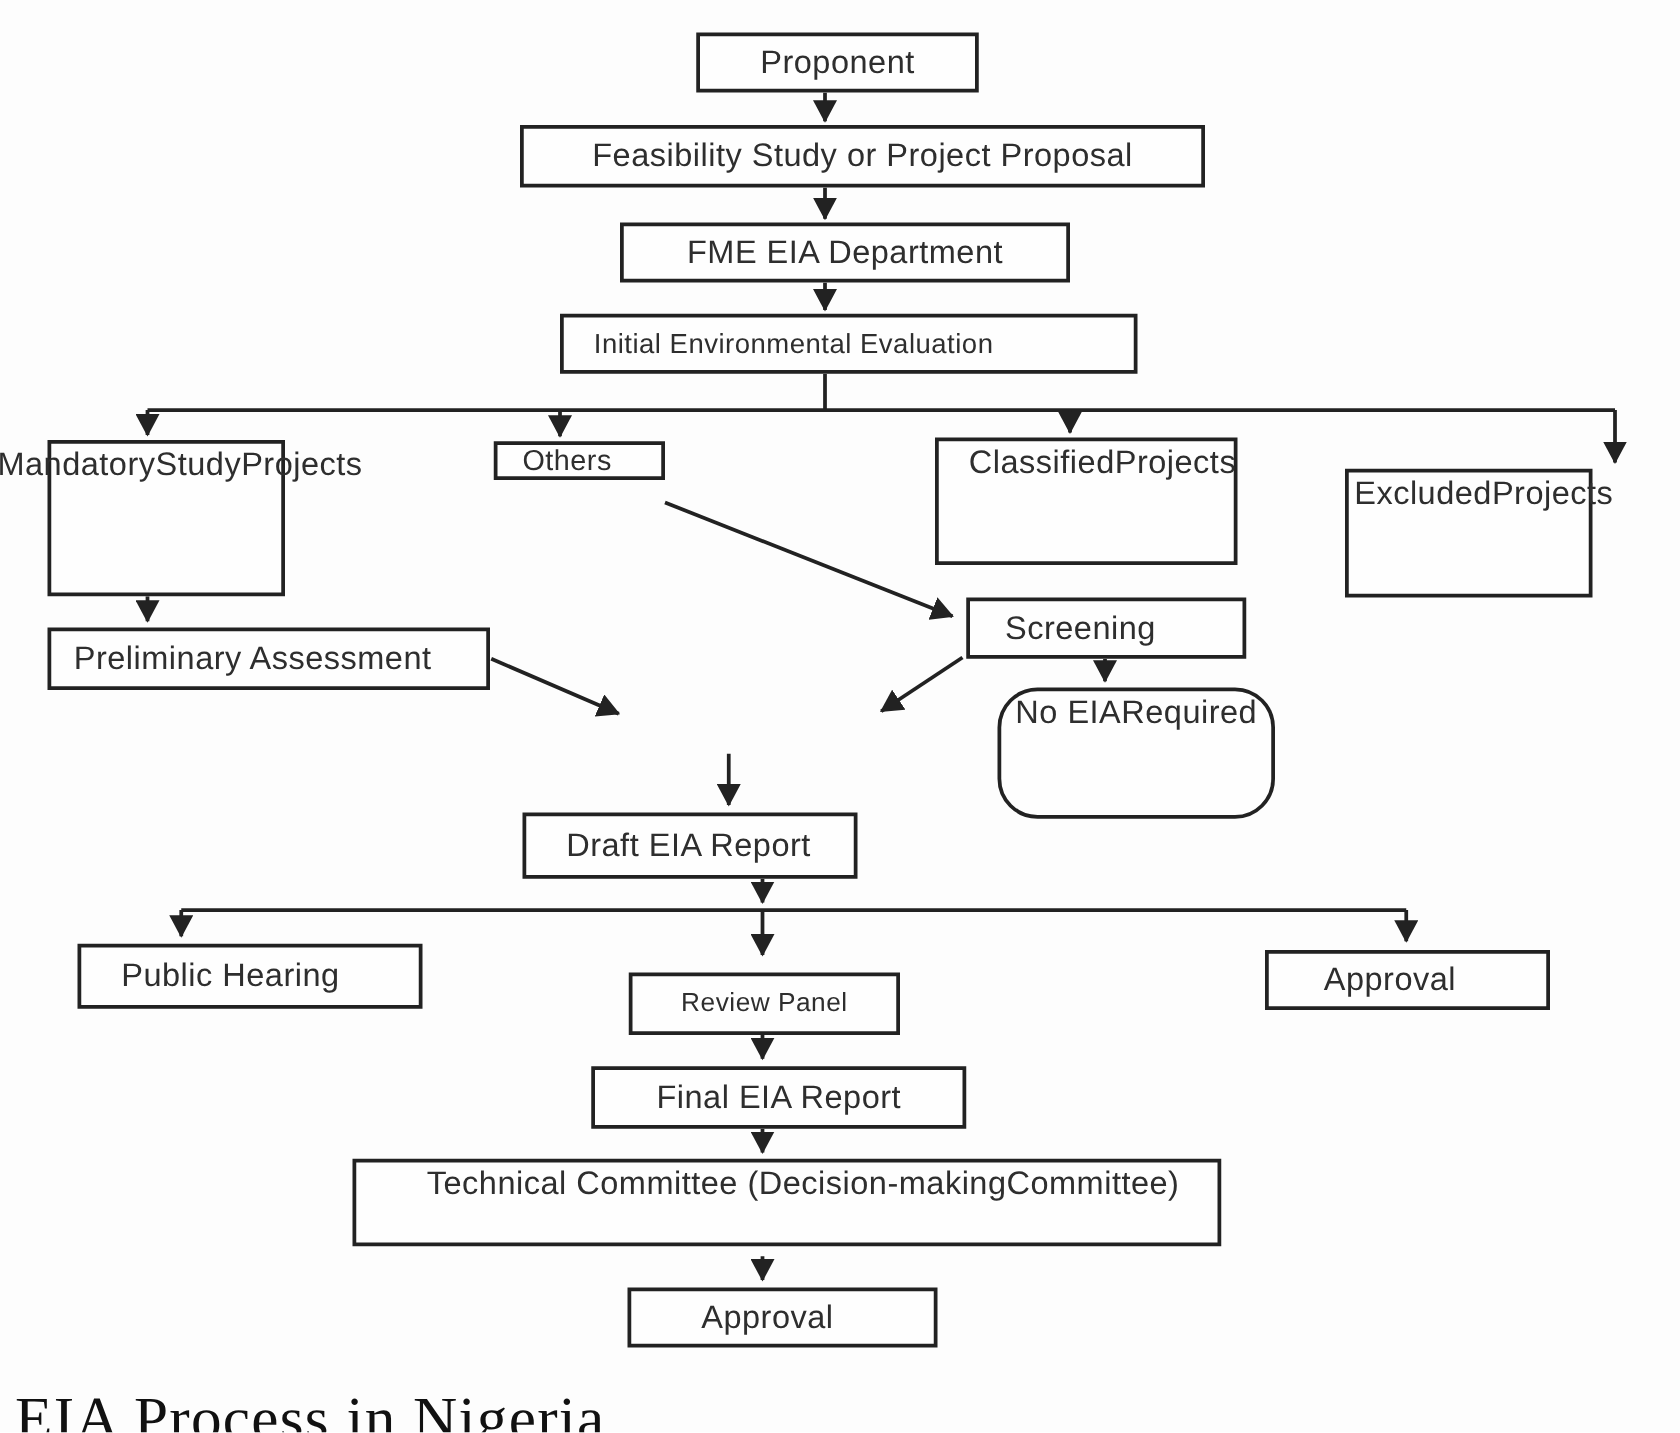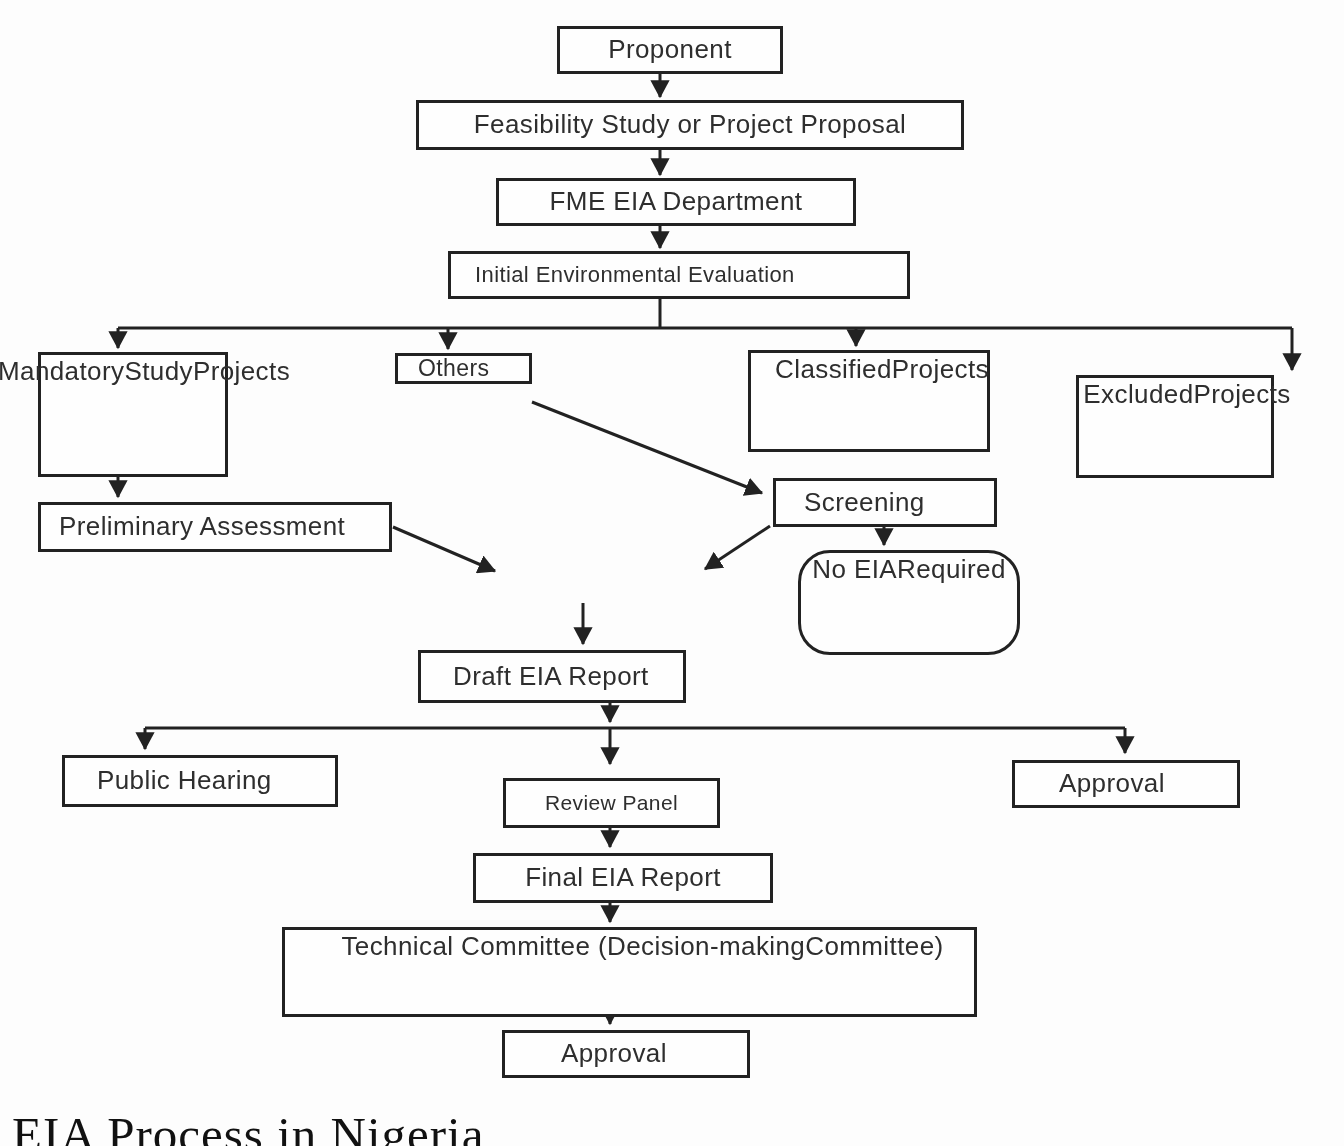--- a/index.html
+++ b/index.html
@@ -26,21 +26,21 @@
   .n-excluded   {left:1076px;top:375px;width:198px;height:103px;padding-left:24px;text-align:center;}
   .n-preliminary{left:38px; top:502px;width:354px;height:50px;padding-left:18px;}
   .n-screening  {left:773px;top:478px;width:224px;height:49px;padding-left:28px;}
   .n-noeia      {left:798px;top:550px;width:222px;height:105px;border-radius:32px;}
   .n-scoping    {left:503px;top:552px;width:192px;height:51px;padding-left:38px;}
   .n-draft      {left:418px;top:650px;width:268px;height:53px;padding-left:32px;}
   .n-public     {left:62px; top:755px;width:276px;height:52px;padding-left:32px;align-items:center;}
   .n-review     {left:503px;top:778px;width:217px;height:50px;font-size:21px;}
   .n-mediation  {left:1012px;top:760px;width:228px;height:48px;padding-left:44px;}
   .n-final      {left:473px;top:853px;width:300px;height:50px;}
-  .n-tc         {left:282px;top:927px;width:695px;height:90px;padding-left:26px;white-space:normal;}
+  .n-tc         {left:282px;top:927px;width:695px;height:70px;padding-left:26px;white-space:normal;}
   .n-approval   {left:502px;top:1030px;width:248px;height:48px;padding-left:56px;}
   .caption{
     position:absolute;left:12px;top:1106px;color:#111111;
     font-family:"Liberation Serif",serif;font-size:49px;letter-spacing:1px;
   }
 </style>
 </head>
 <body>
 
 <div class="page">

